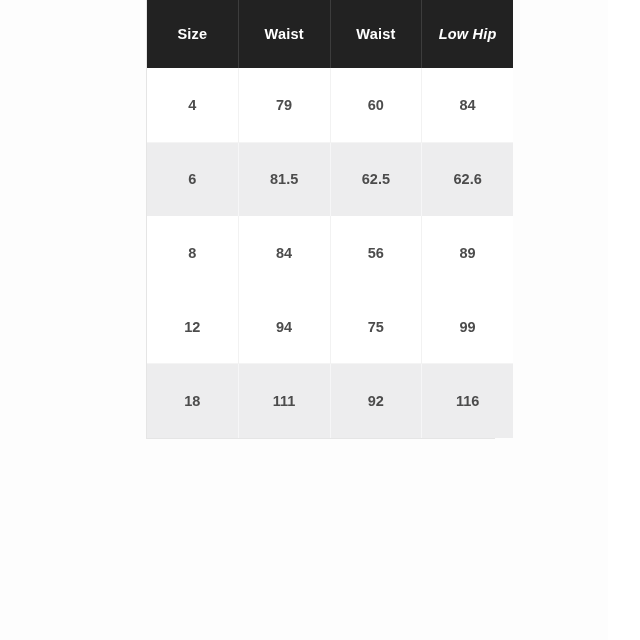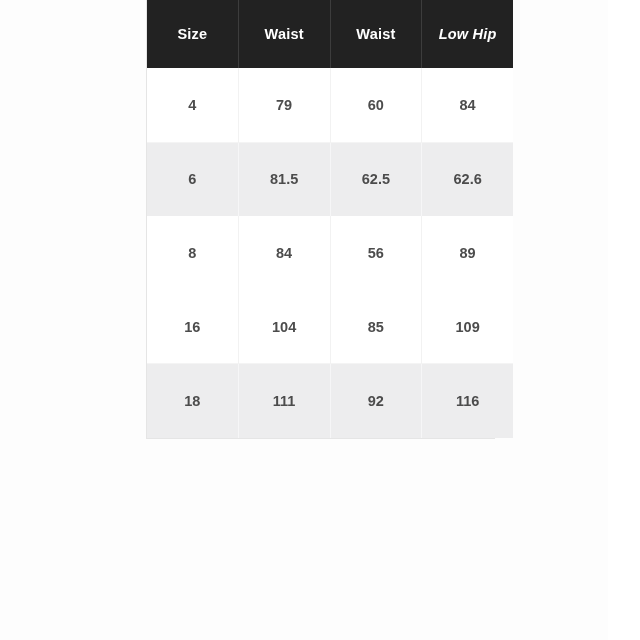--- a/index.html
+++ b/index.html
@@ -104,24 +104,24 @@
           <td>62.5</td>
           <td>62.6</td>
         </tr>
         <tr class="row-odd">
           <td>8</td>
           <td>84</td>
           <td>56</td>
           <td>89</td>
         </tr>
         <tr class="row-odd">
-          <td>16</td>
-          <td>104</td>
-          <td>85</td>
-          <td>109</td>
+          <td>12</td>
+          <td>94</td>
+          <td>75</td>
+          <td>99</td>
         </tr>
         <tr class="row-even">
           <td>18</td>
           <td>111</td>
           <td>92</td>
           <td>116</td>
         </tr>
       </tbody>
     </table>
   </div>

